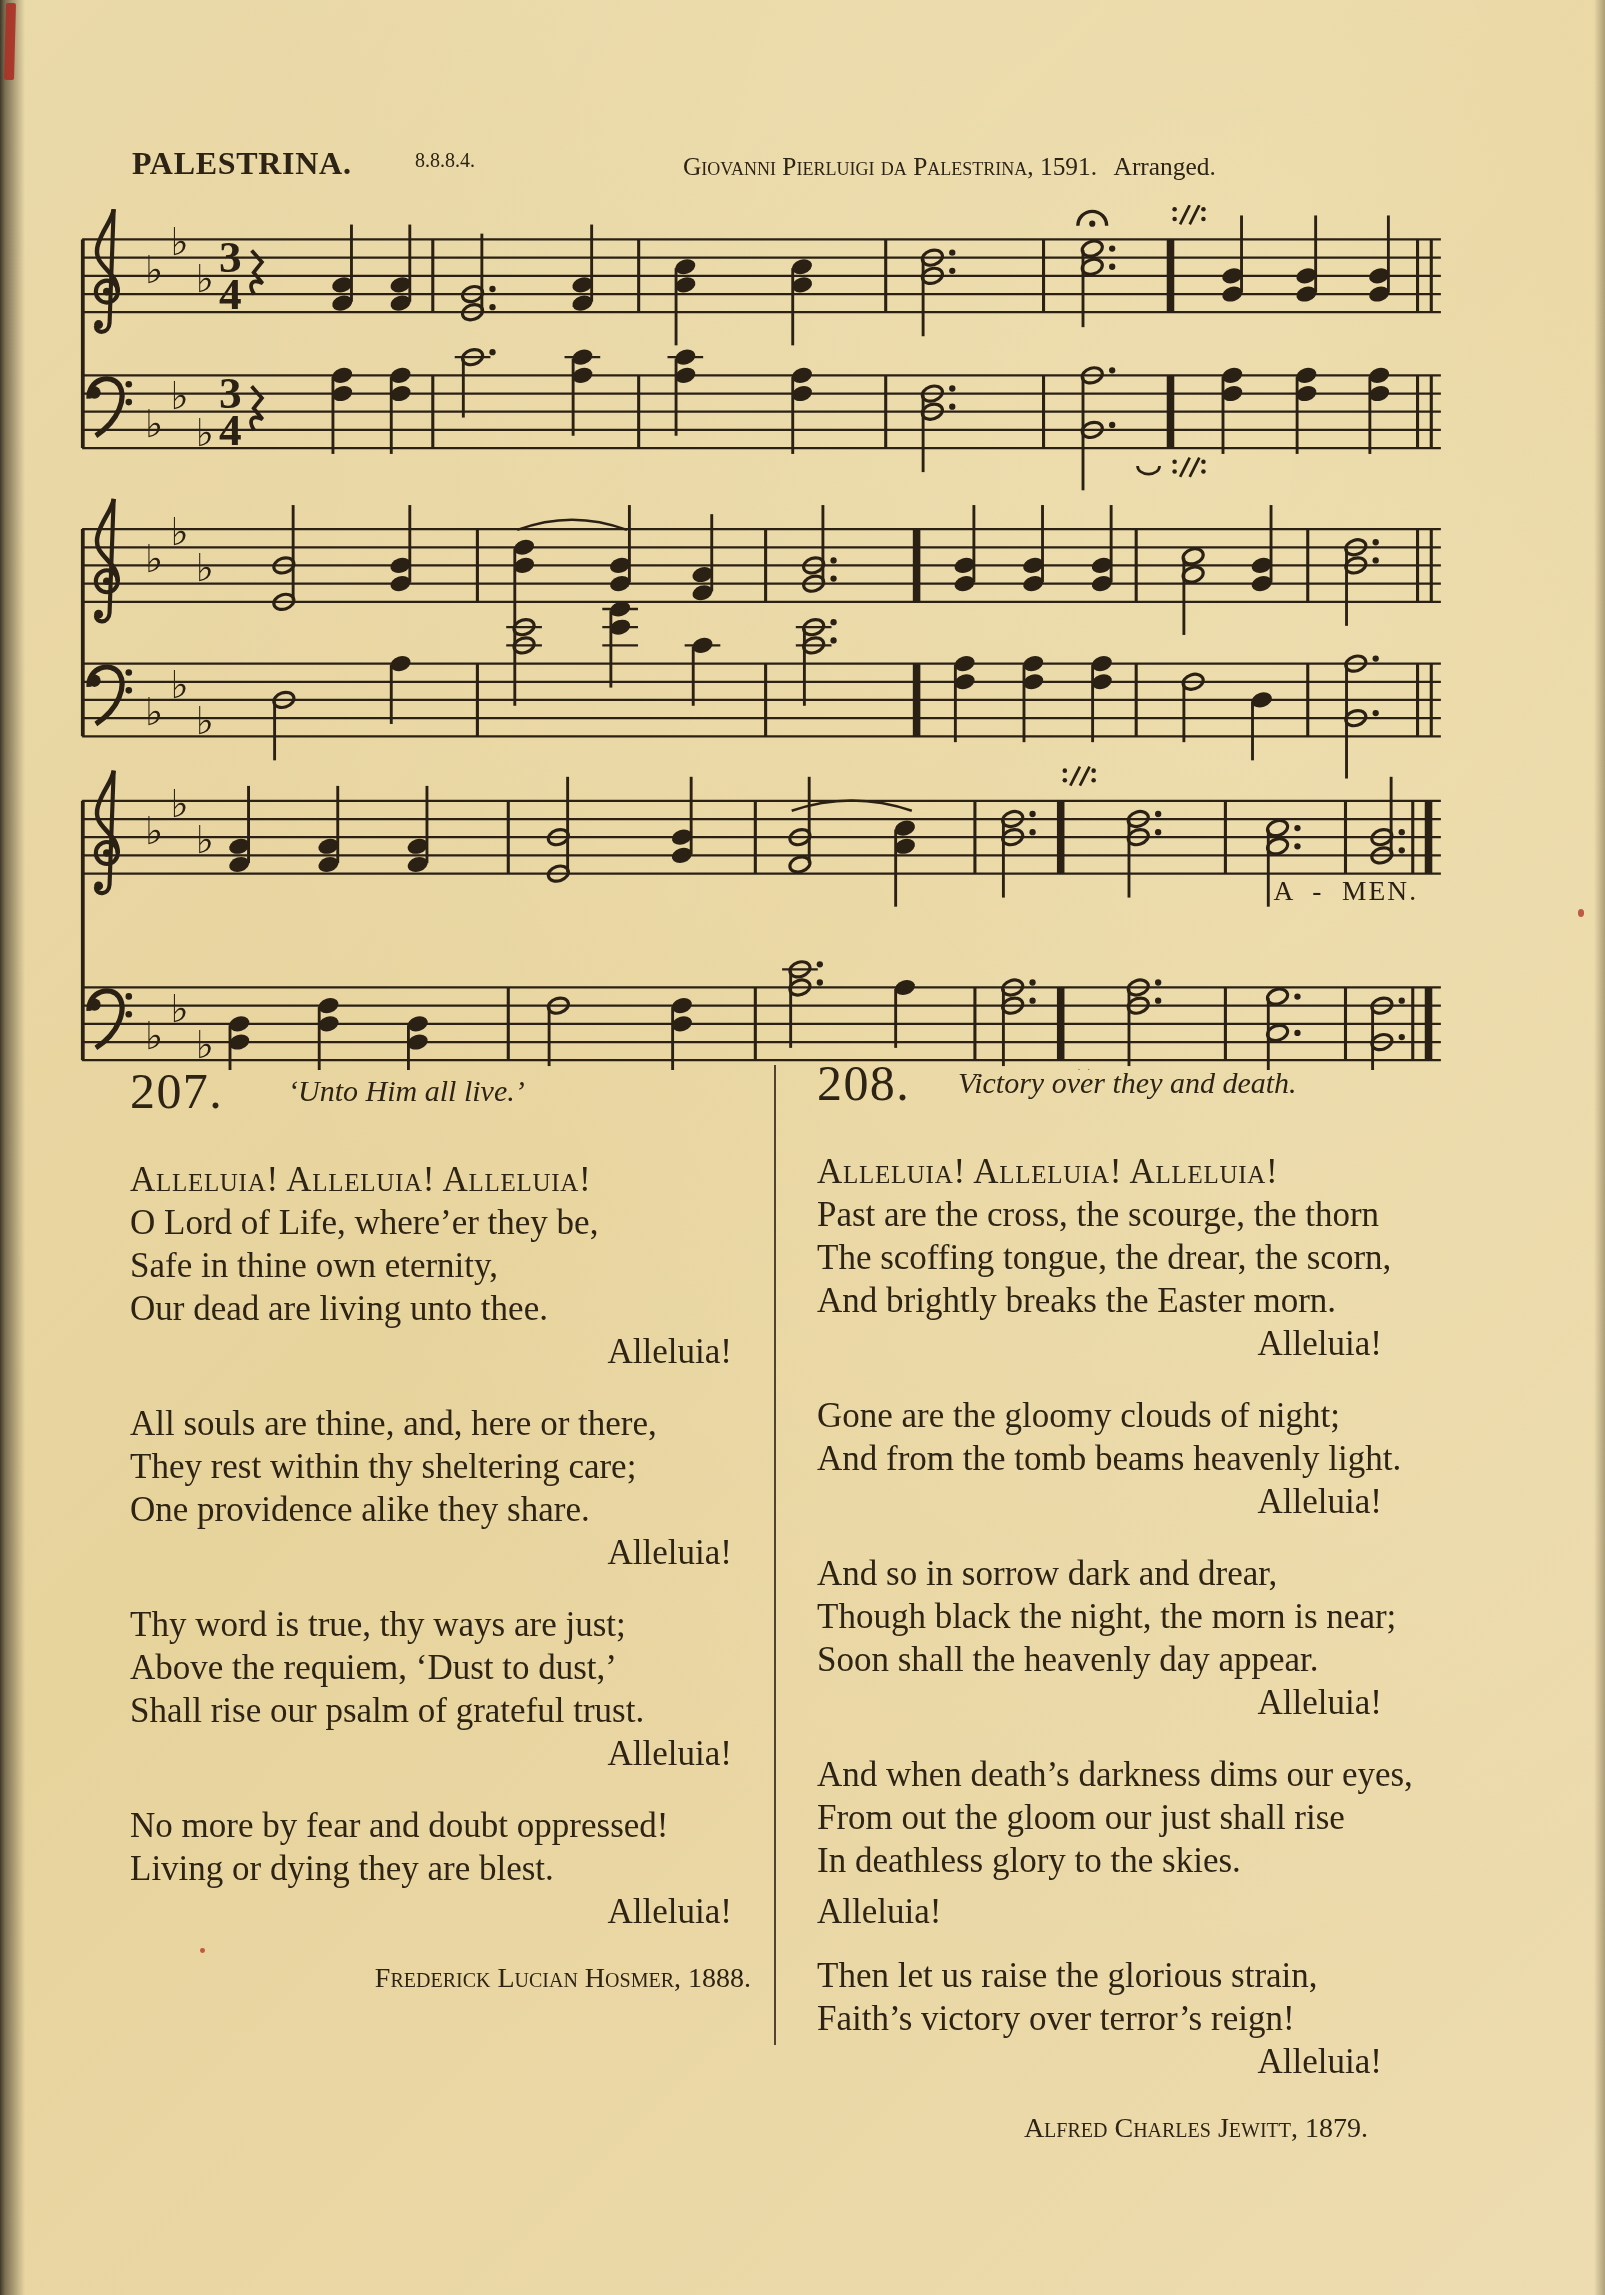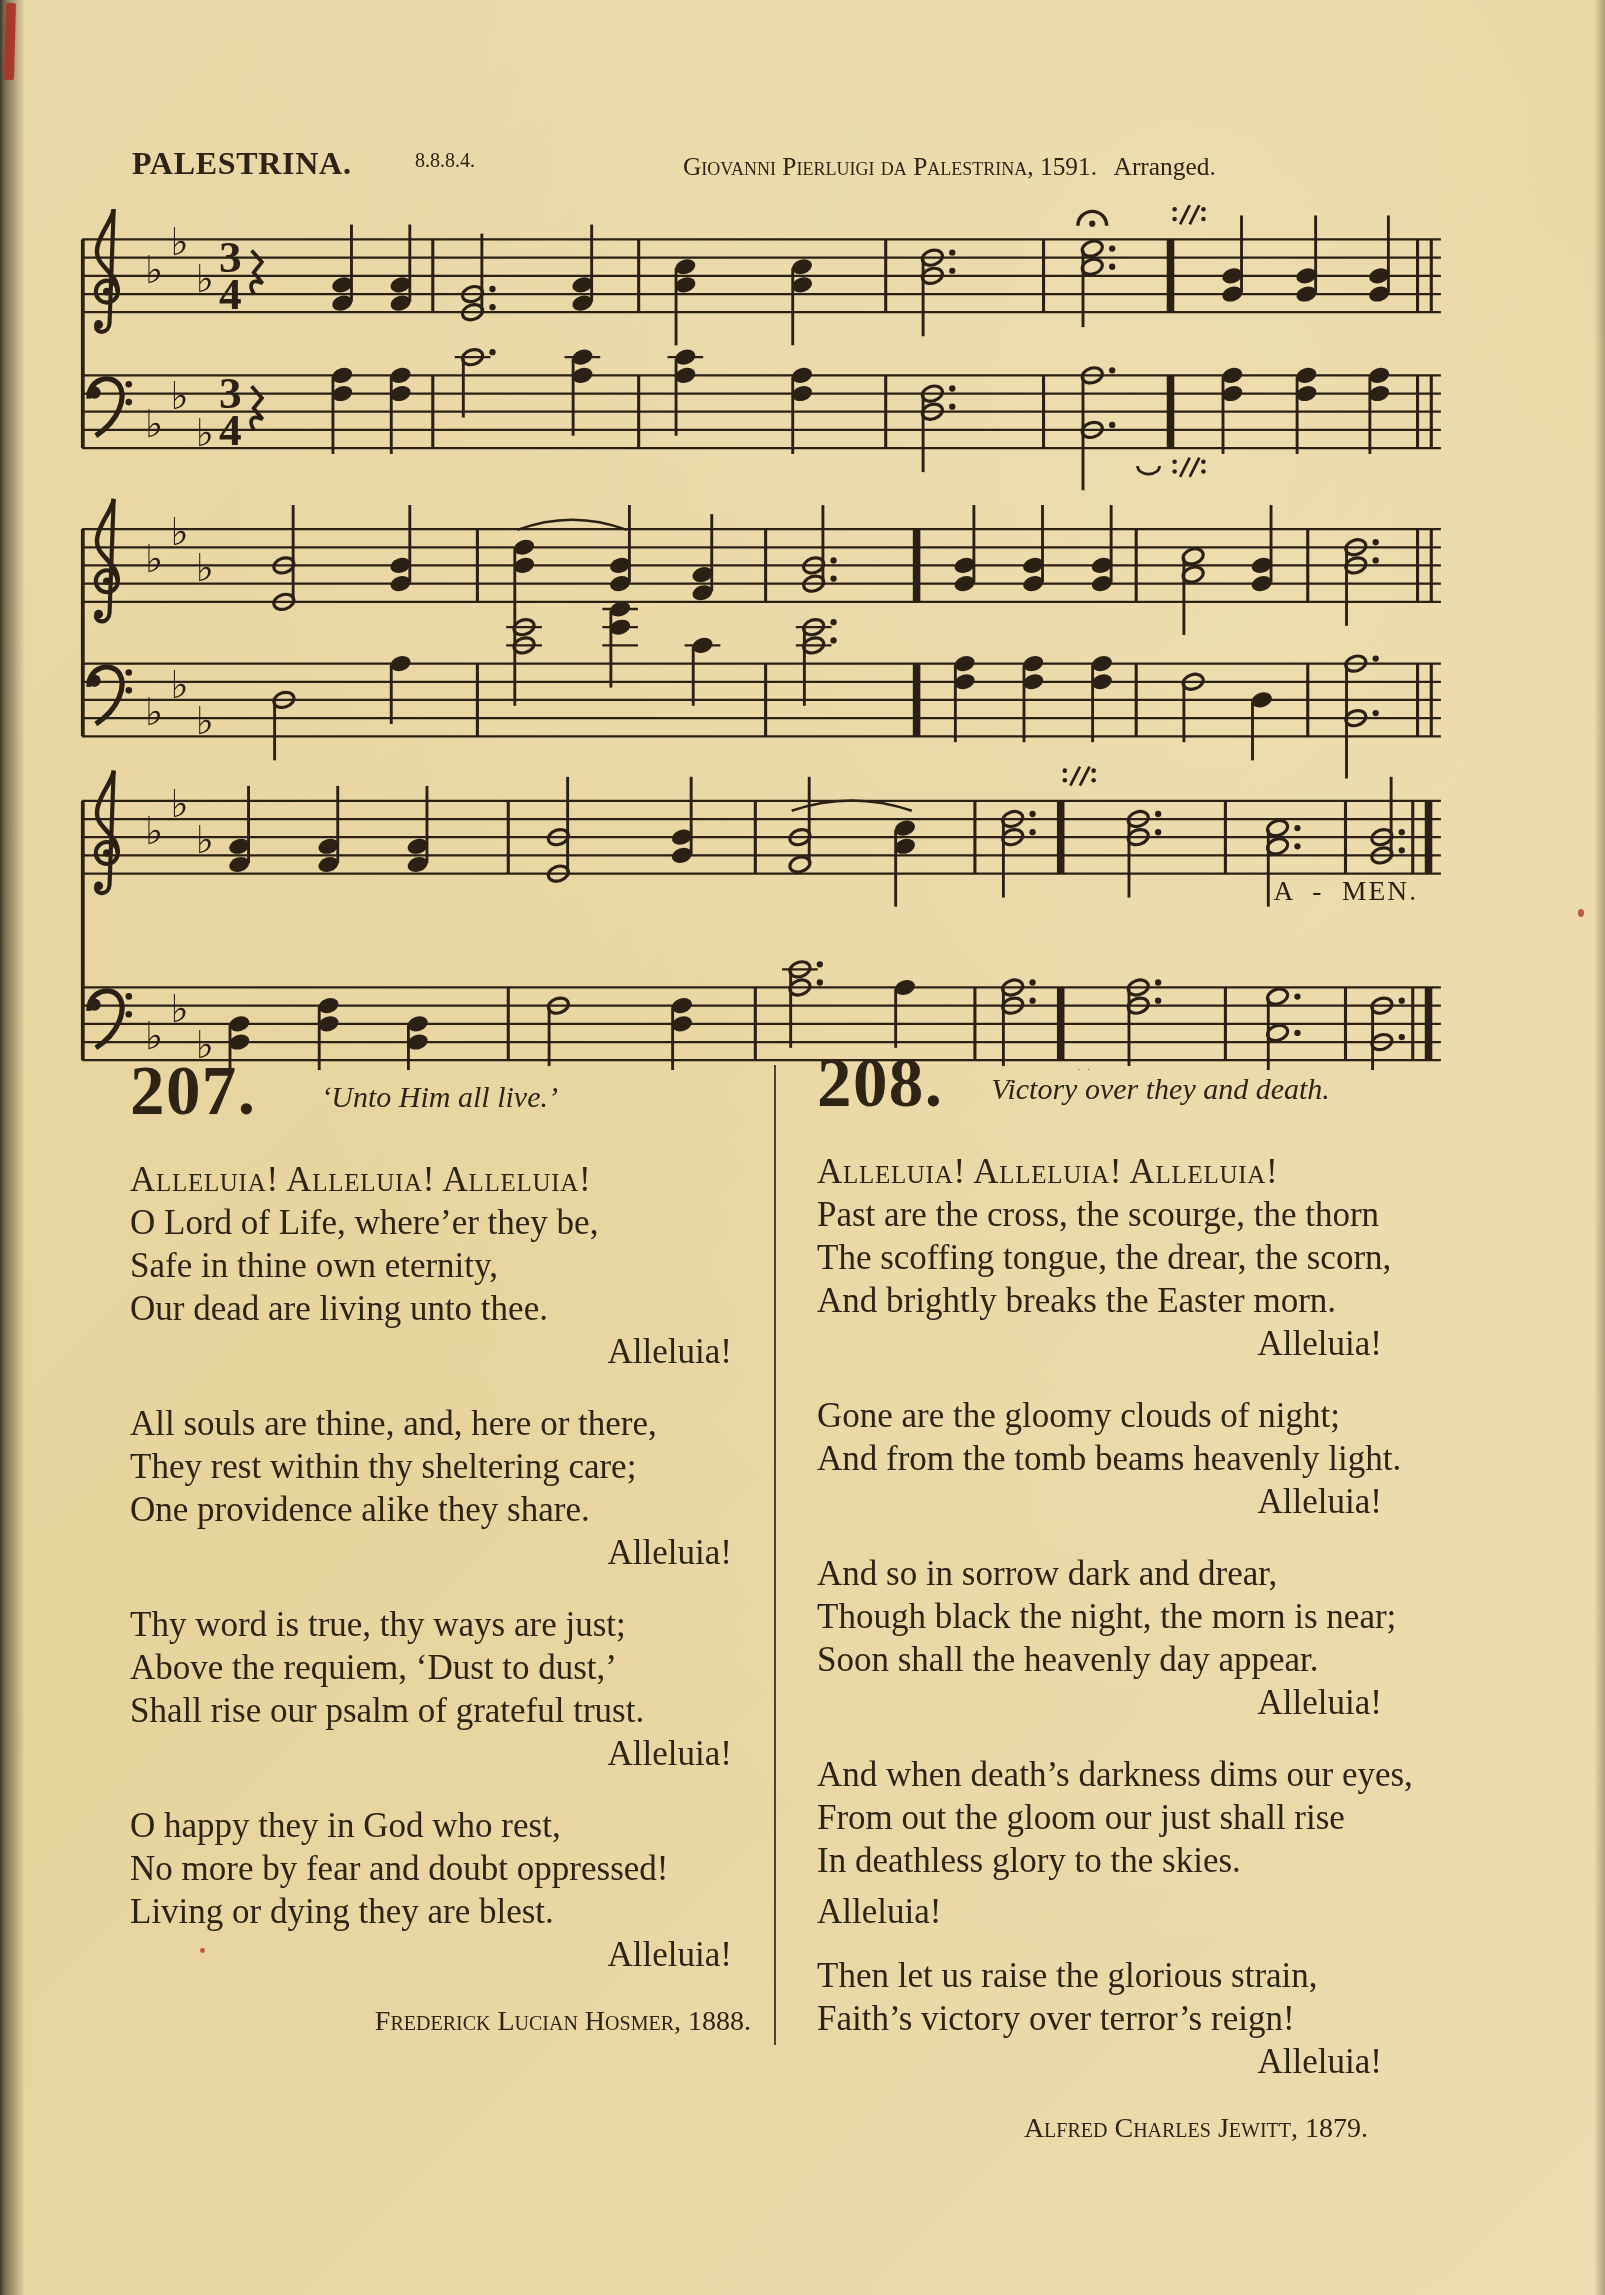--- a/index.html
+++ b/index.html
@@ -27,21 +27,21 @@
   .hdr-attr .suffix{margin-left:16.5px;font-variant:normal;}
 
   #score{left:78px;top:205px;width:1367px;height:865px;}
 
   .divider{left:774px;top:1065px;width:2.1px;height:980px;background:#332a1a;opacity:.85;}
 
   .col{width:628px;}
   .col-left{left:130px;top:1057px;width:621px;}
   .col-right{left:817px;top:1049px;}
   .hymn-head{display:flex;align-items:baseline;margin-bottom:32px;}
-  .hymn-num{font-size:69px;font-weight:bold;letter-spacing:1.4px;line-height:69px;text-align:center;}
+  .hymn-num{font-size:50px;font-weight:normal;letter-spacing:1.4px;line-height:69px;text-align:center;}
   .hymn-motto{font-style:italic;font-size:30px;position:relative;top:-6.9px;margin-left:65px;}
   .col-right .hymn-motto{margin-left:48px;}
   .verse{margin-bottom:29px;}
   .vline{font-size:35px;line-height:43px;white-space:nowrap;}
   .vline.sc{letter-spacing:0.7px;}
   .refrain{font-size:35px;line-height:43px;text-align:right;}
   .col-left .refrain{padding-right:19px;}
   .col-right .refrain{padding-right:63px;}
   .flexline{display:flex;justify-content:space-between;white-space:nowrap;flex-direction:column;}
   .refrain-inline{position:relative;top:8.2px;padding-right:63px;font-size:35px;}
@@ -654,21 +654,20 @@
         <div class="vline">One providence alike they share.</div>
         <div class="refrain">Alleluia!</div>
       </div>
       <div class="verse">
         <div class="vline">Thy word is true, thy ways are just;</div>
         <div class="vline">Above the requiem, ‘Dust to dust,’</div>
         <div class="vline">Shall rise our psalm of grateful trust.</div>
         <div class="refrain">Alleluia!</div>
       </div>
       <div class="verse">
-        <div class="vline">O happy they in God who rest,</div>
         <div class="vline">No more by fear and doubt oppressed!</div>
         <div class="vline">Living or dying they are blest.</div>
         <div class="refrain">Alleluia!</div>
       </div>
     </div>
   <div class="author">Frederick Lucian Hosmer, 1888.</div>
 </div>
 
 <div class="abs col col-right">
   <div class="hymn-head">

